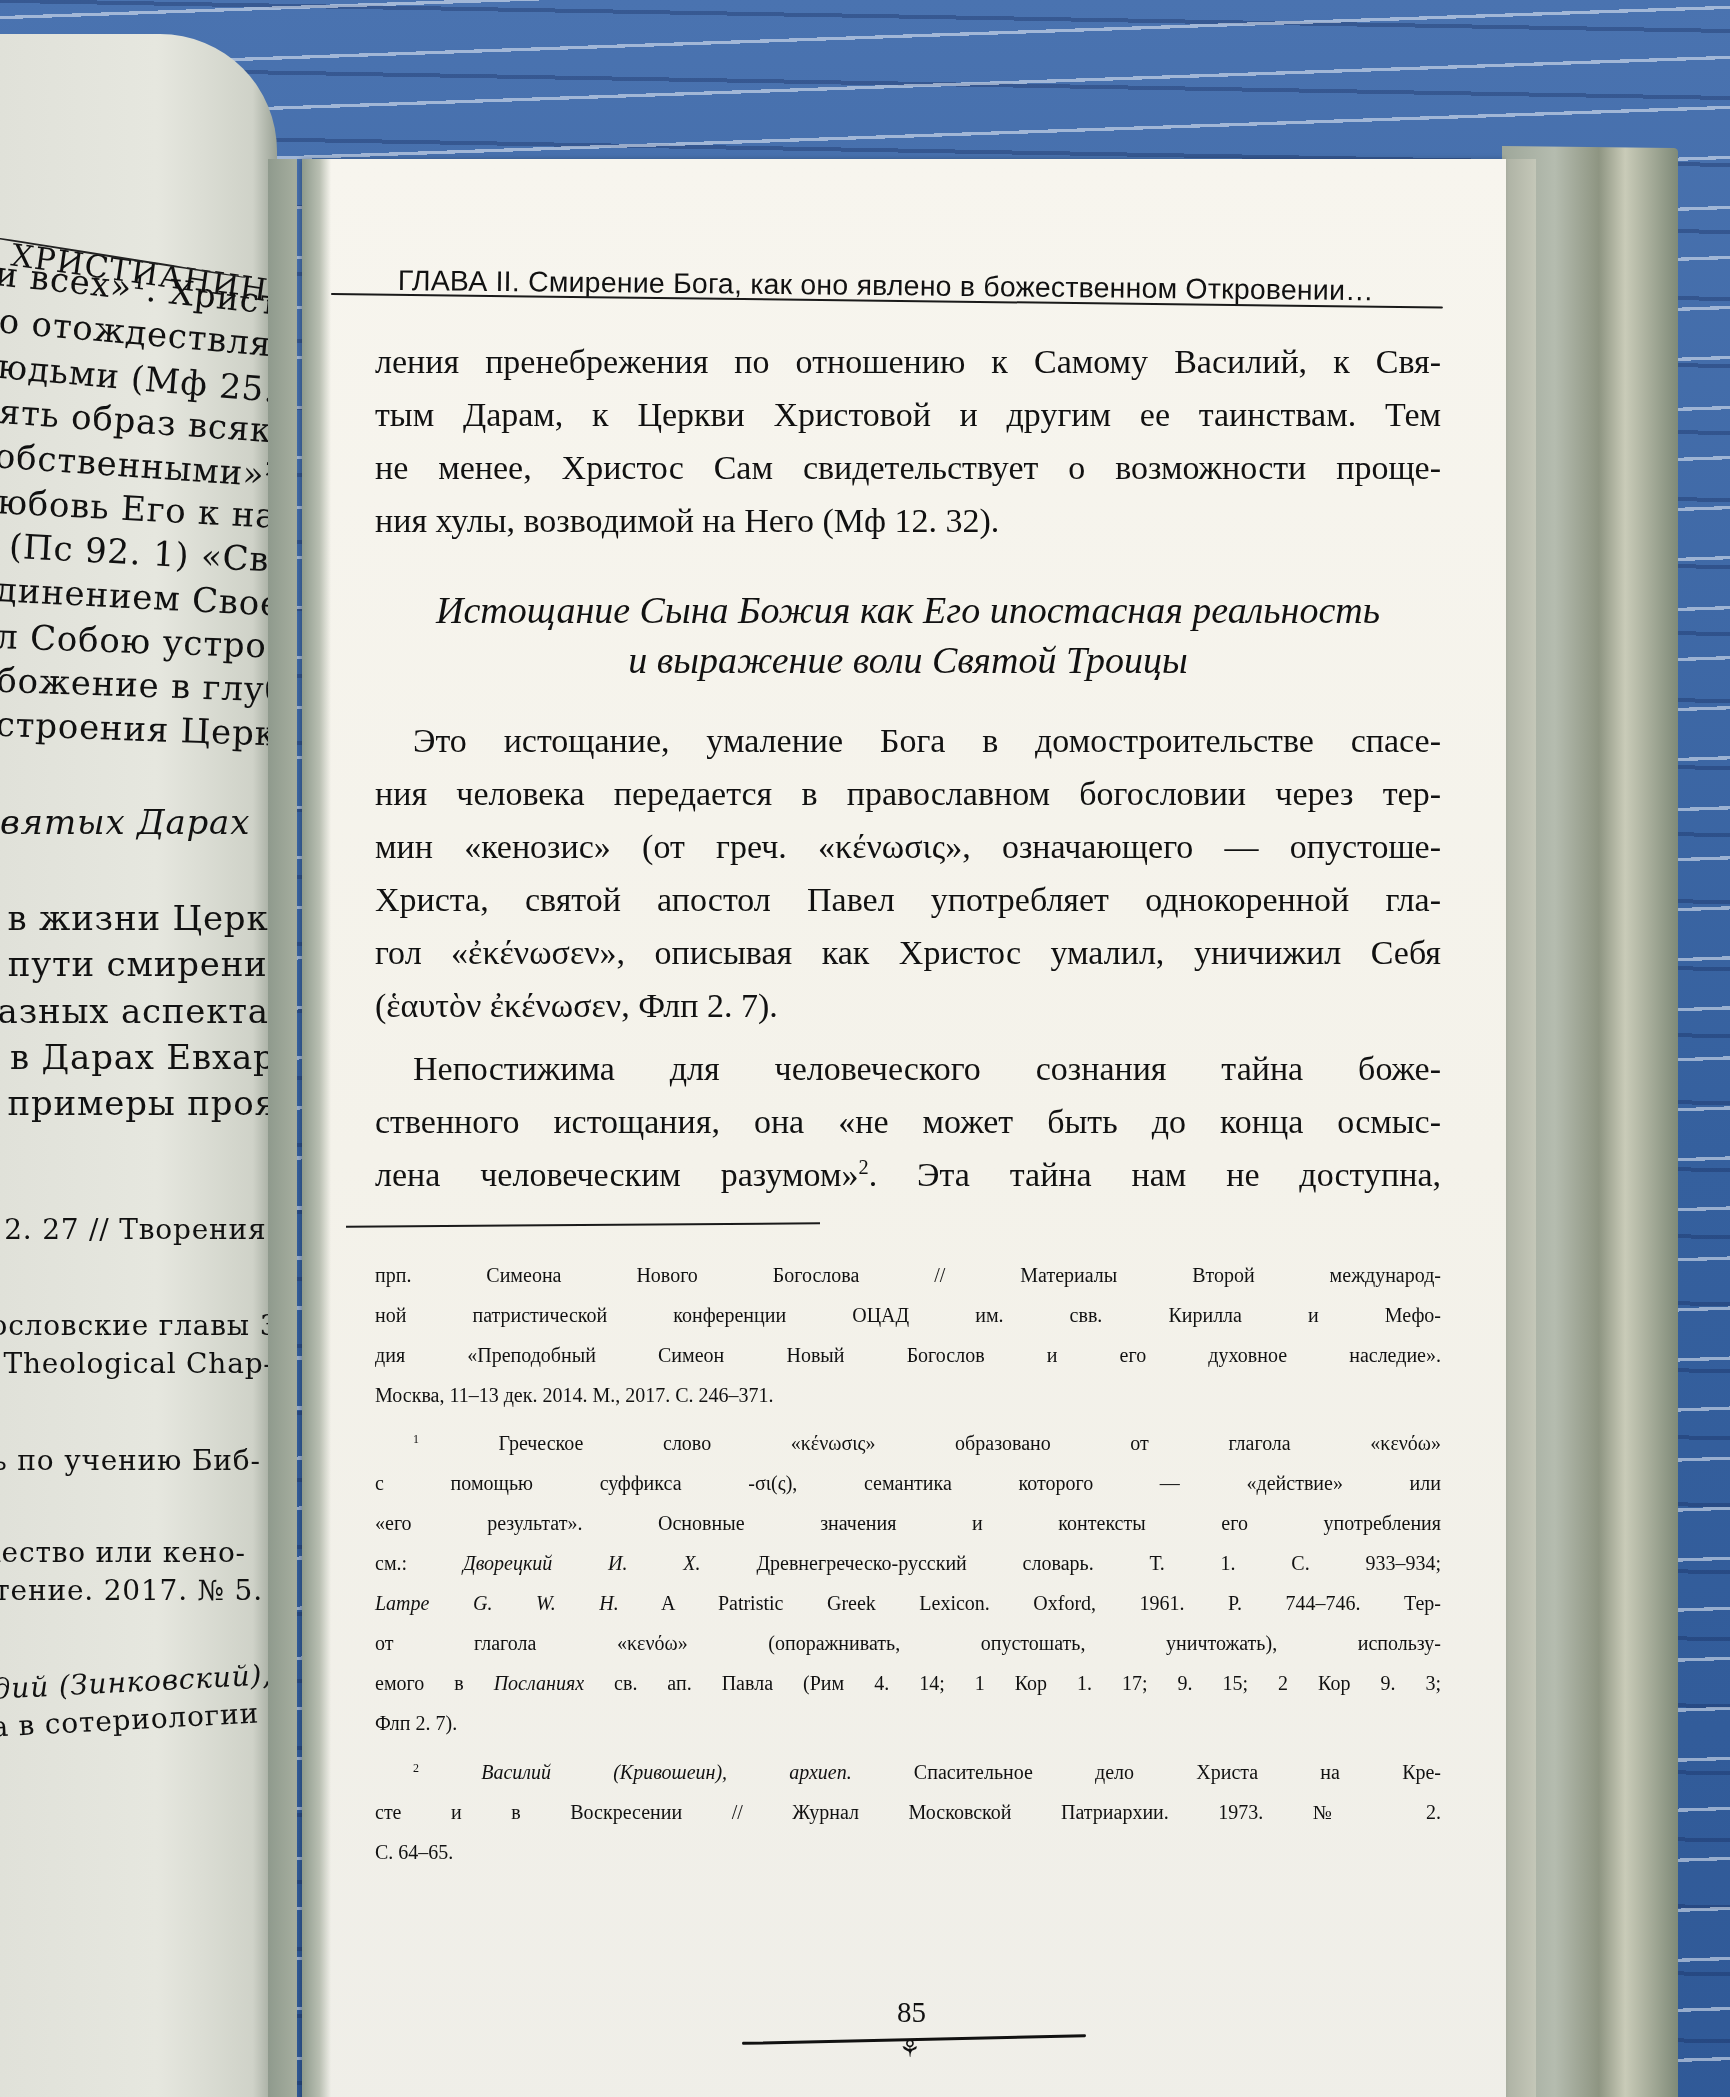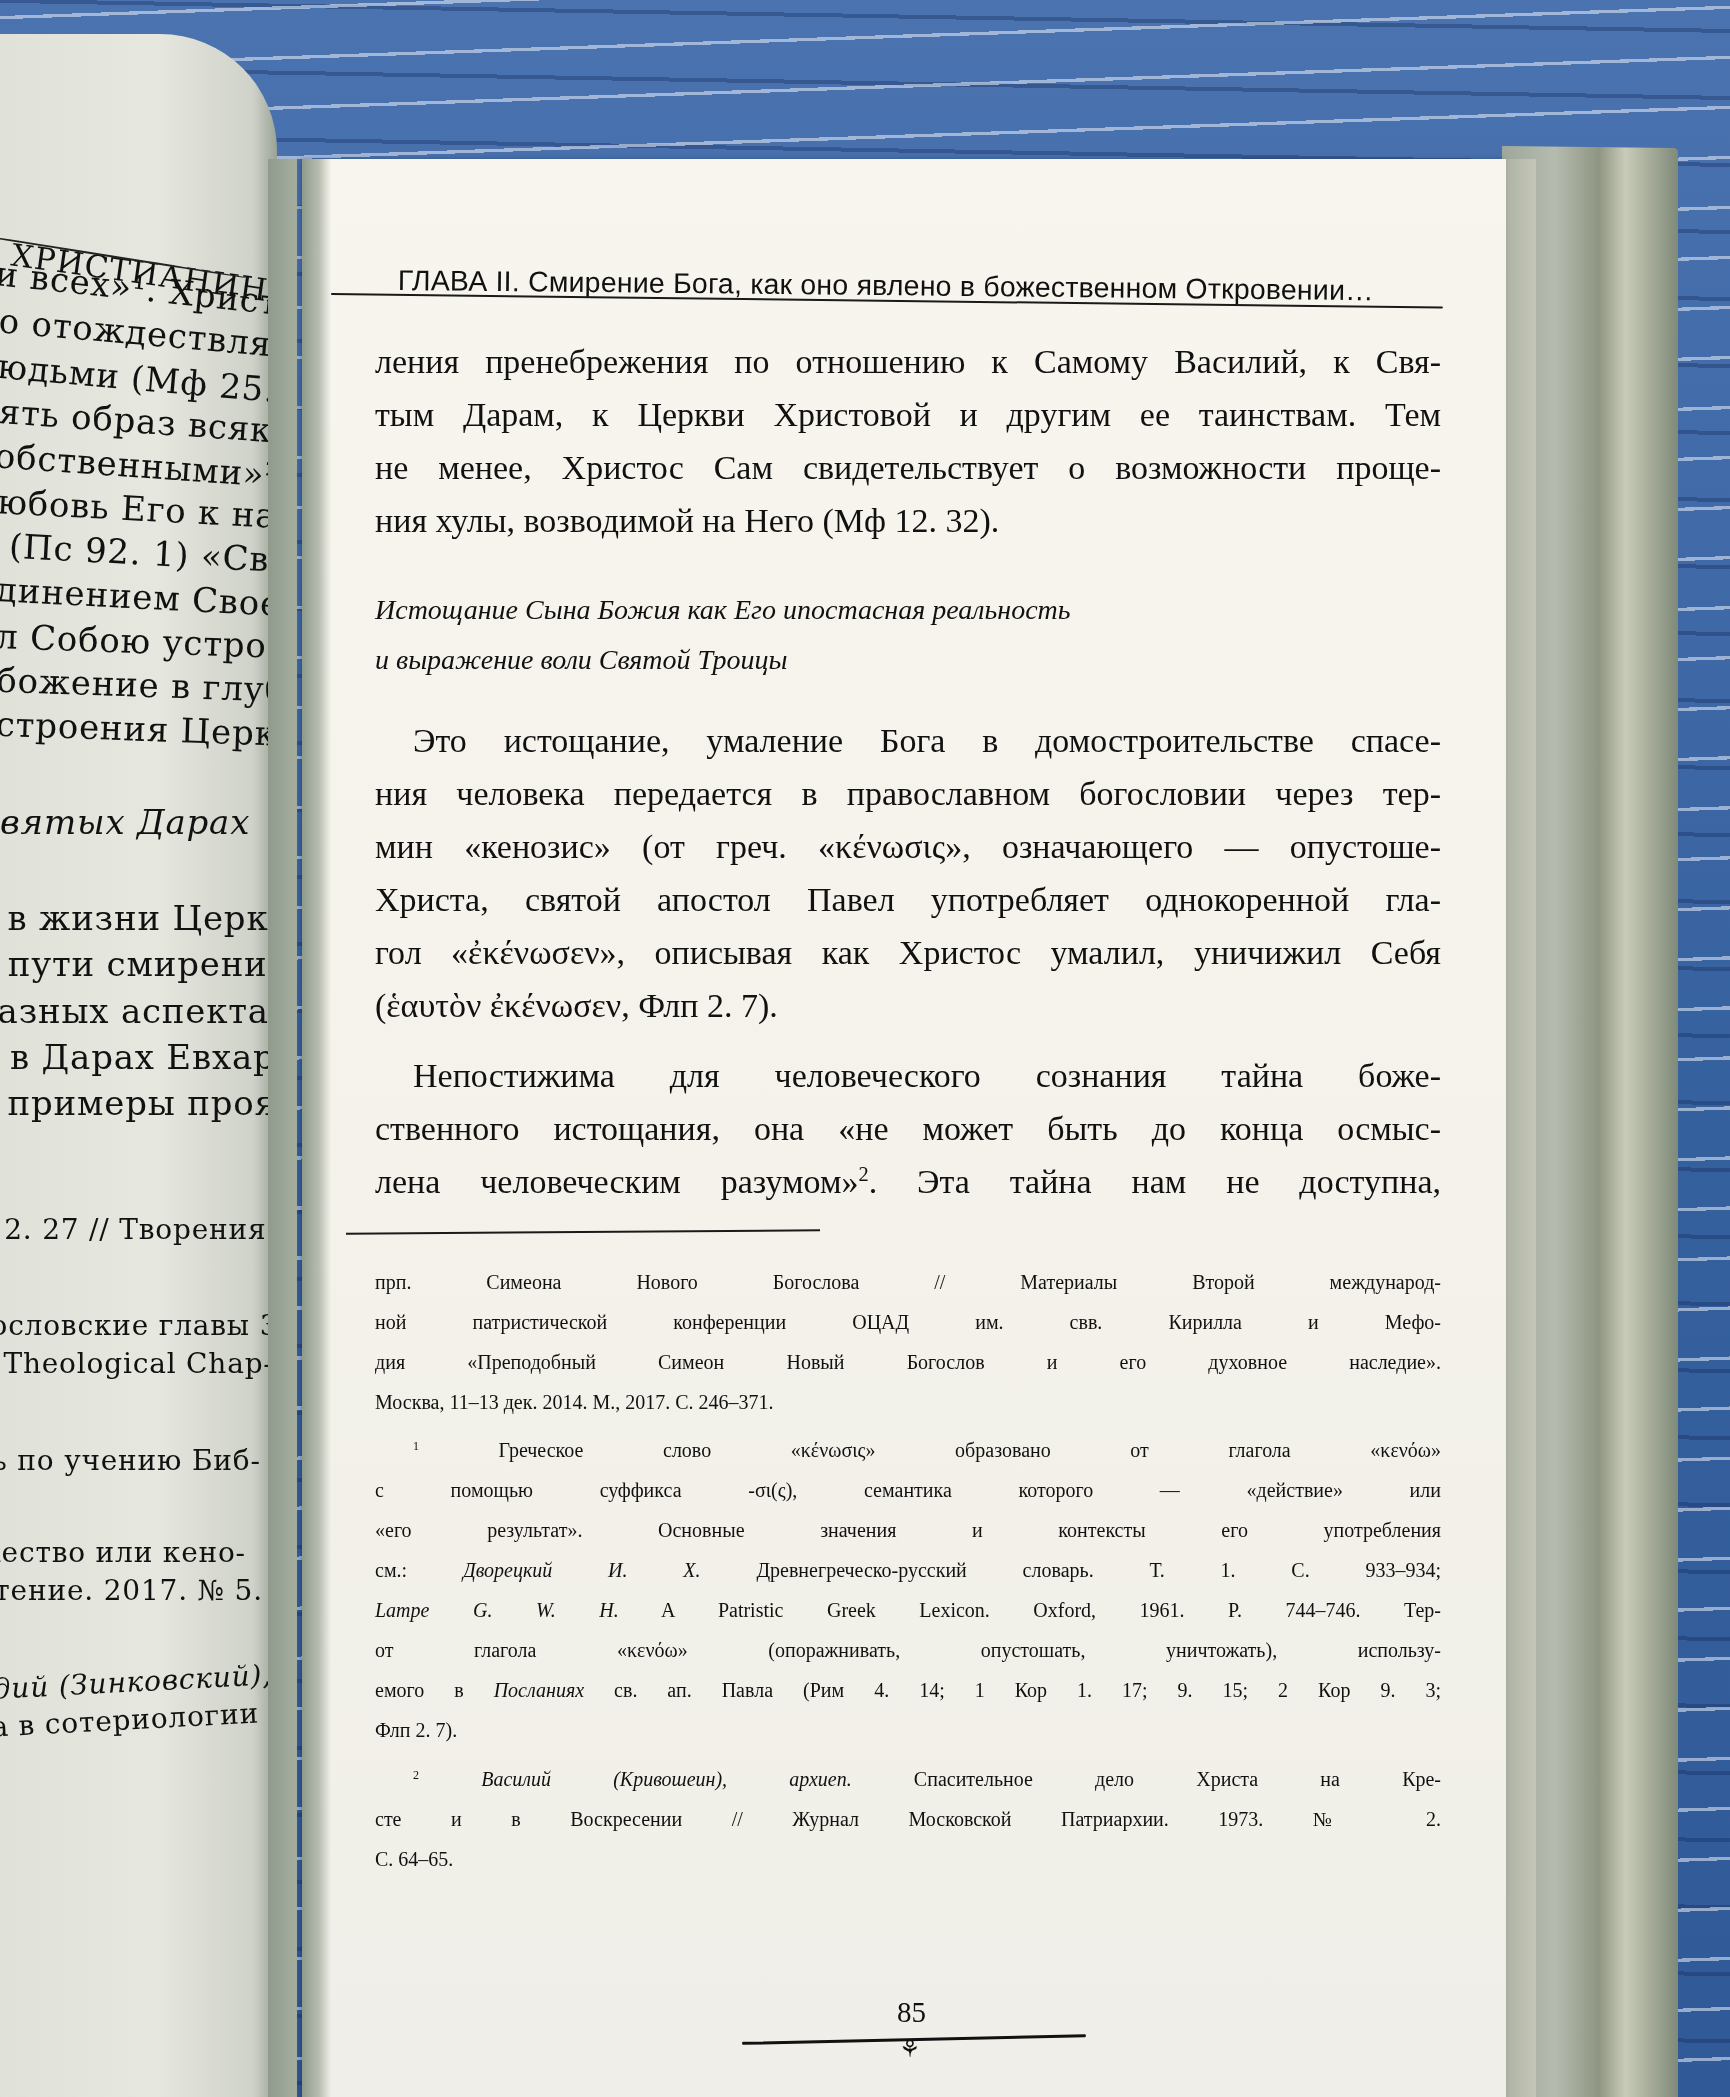--- a/index.html
+++ b/index.html
@@ -77,21 +77,21 @@
     font-family: "Liberation Serif", serif; color: #111;
   }
   .body-line {
     font-size: 34px; line-height: 53px; white-space: nowrap;
     text-align: justify; text-align-last: justify; height: 53px;
   }
   .body-line.last { text-align-last: left; }
   .body-line.indent { padding-left: 38px; }
   sup { font-size: 0.6em; vertical-align: 0.6em; line-height: 0; }
   .subhead {
-    font-style: italic; font-size: 28px; line-height: 50px; white-space: nowrap;
+    font-style: italic; font-size: 38px; line-height: 50px; text-align: center; white-space: nowrap;
   }
   .subhead-block { margin: 38px 0 29px 0; }
   .fn-rule { width: 474px; height: 2.1px; background: #1a1a1a; margin: 23px 0 29px -29px; transform: rotate(-0.4deg); }
   .fn-line {
     font-size: 20px; line-height: 40px; white-space: nowrap; height: 40px;
     text-align: justify; text-align-last: justify;
   }
   .fn-line.last { text-align-last: left; }
   .fn-line.indent { padding-left: 38px; }
   .fn-gap { height: 8.4px; }
@@ -173,21 +173,21 @@
 
     <div>
       <div class="body-line indent">Это истощание, умаление Бога в домостроительстве спасе-</div>
       <div class="body-line">ния человека передается в православном богословии через тер-</div>
       <div class="body-line">мин «кенозис» (от греч. «κένωσις», означающего — опустоше-</div>
       <div class="body-line">Христа, святой апостол Павел употребляет однокоренной гла-</div>
       <div class="body-line">гол «ἐκένωσεν», описывая как Христос умалил, уничижил Себя</div>
       <div class="body-line last">(ἑαυτὸν ἐκένωσεν, Флп 2. 7).</div>
     </div>
 
-    <div style="margin-top:17px;">
+    <div style="margin-top:10px;">
       <div class="body-line indent">Непостижима для человеческого сознания тайна боже-</div>
       <div class="body-line">ственного истощания, она «не может быть до конца осмыс-</div>
       <div class="body-line">
         <span>лена человеческим разумом»</span><sup>2</sup><span>. Эта тайна нам не доступна,</span>
       </div>
     </div>
 
     <div class="fn-rule"></div>
 
     <div>

